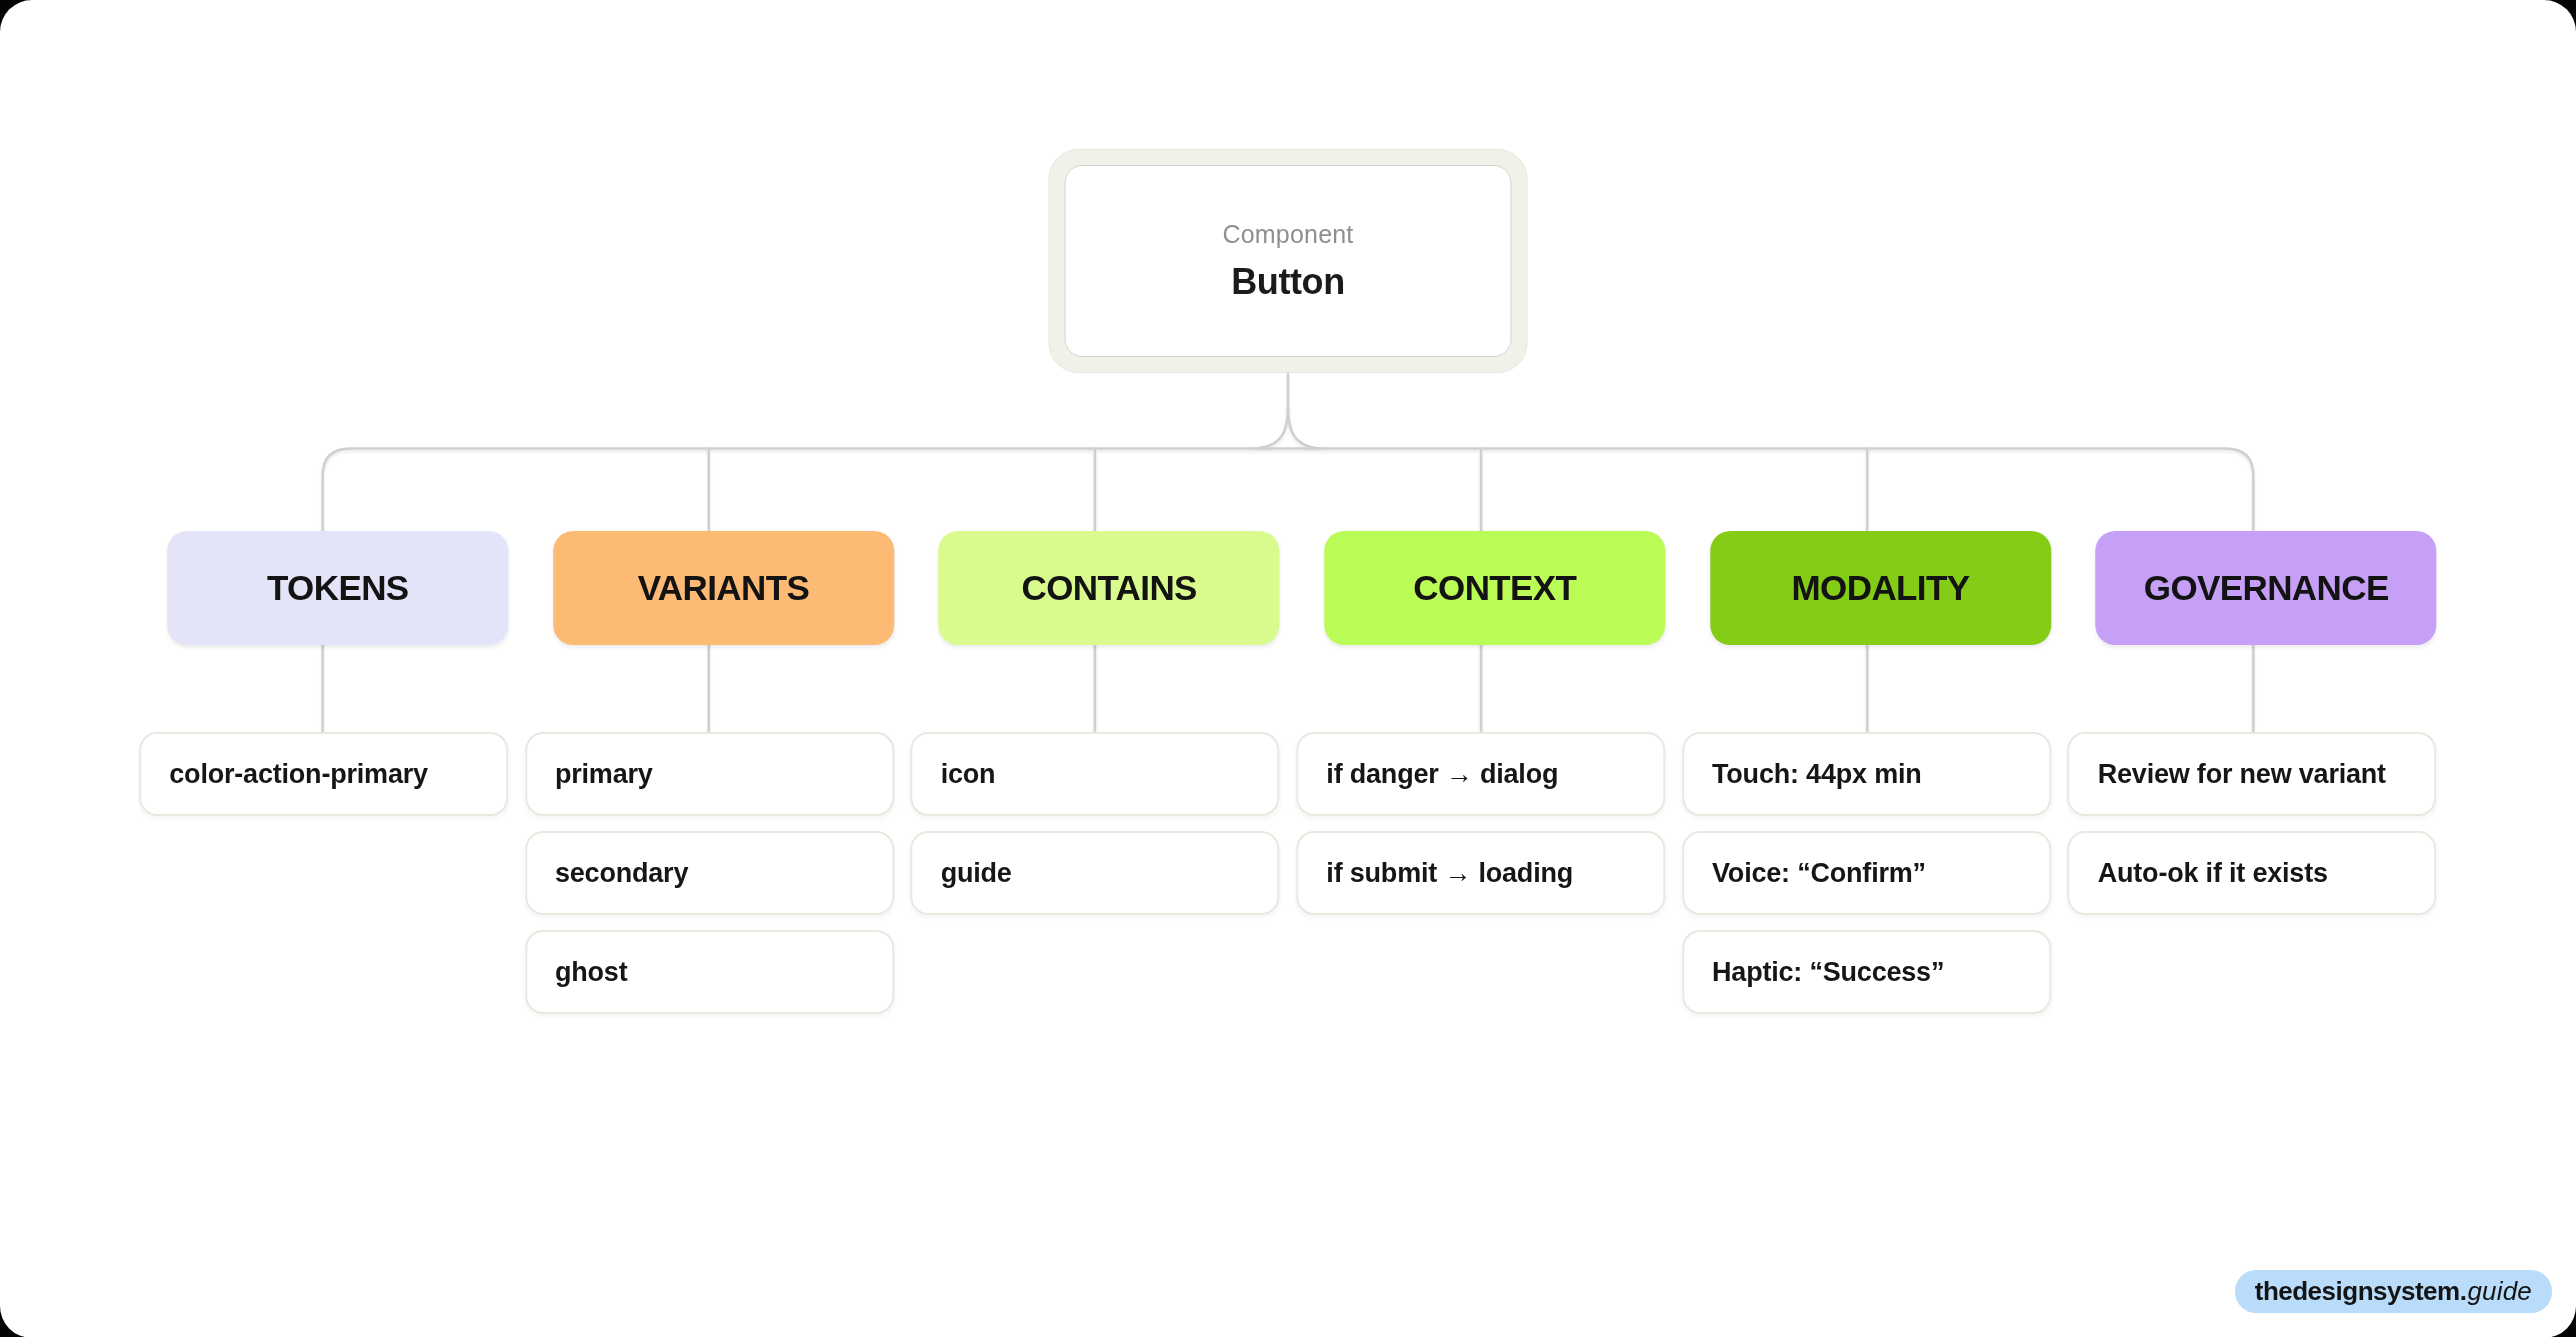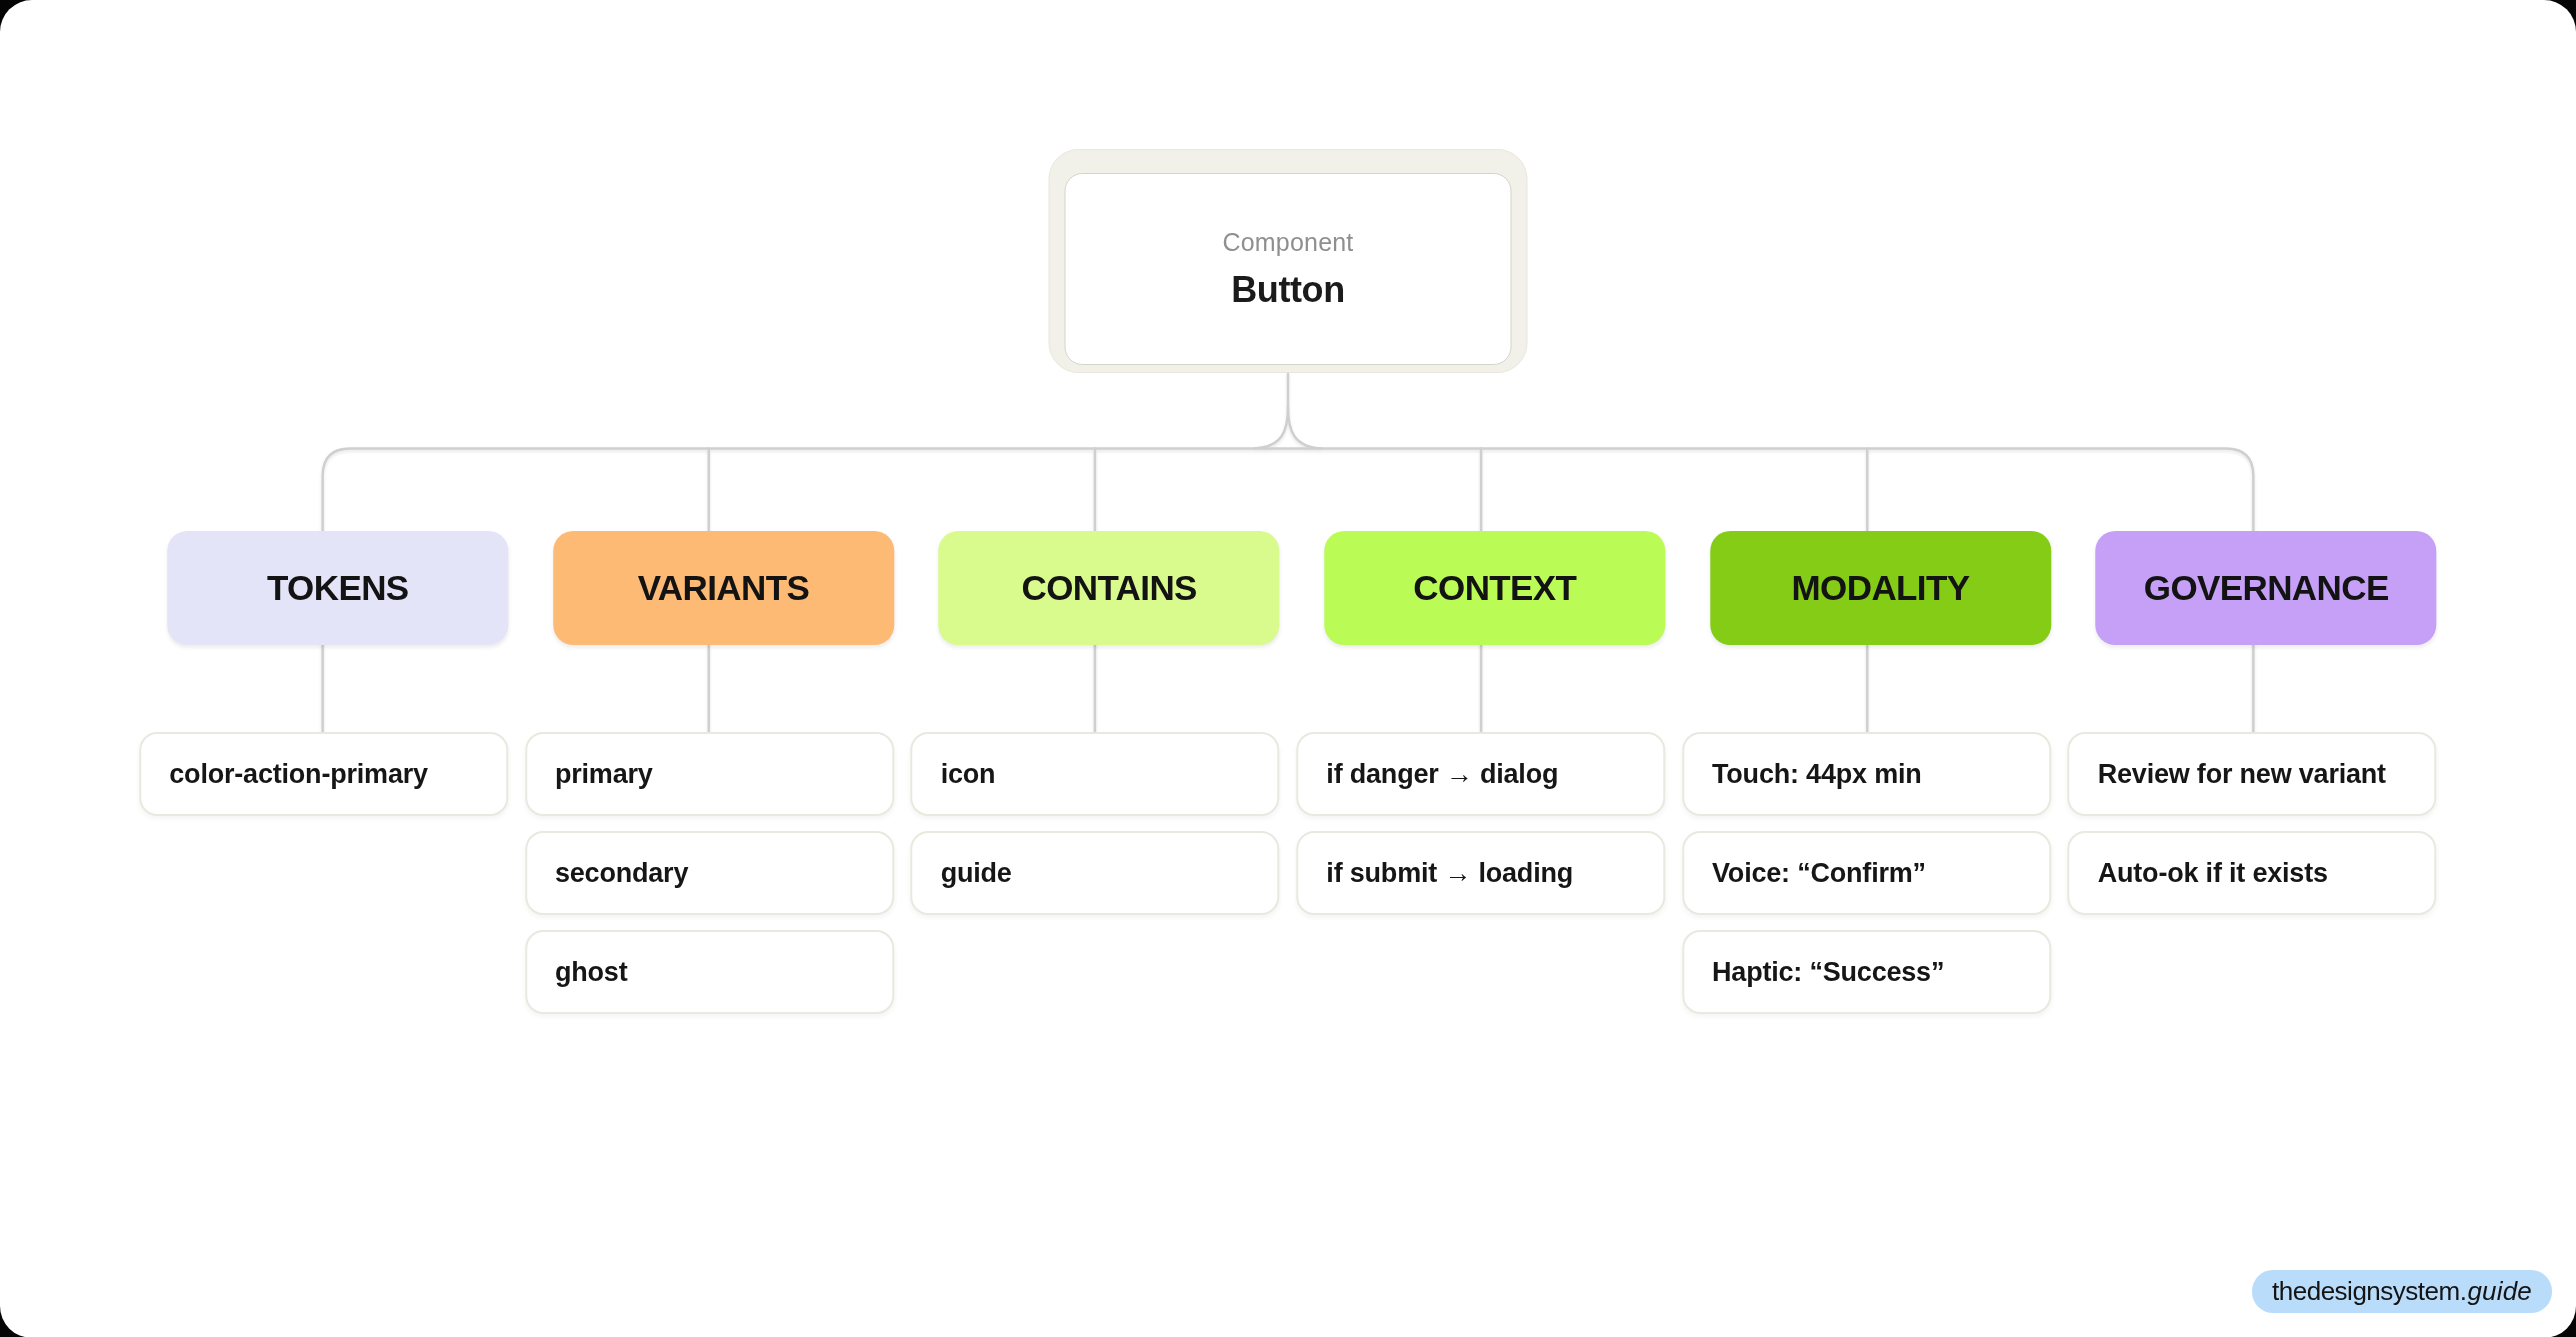--- a/index.html
+++ b/index.html
@@ -50,21 +50,20 @@
     height: 100%;
     box-sizing: border-box;
     background: #ffffff;
     border: 1.5px solid #d4d4cb;
     border-radius: 18px;
     display: flex;
     flex-direction: column;
     align-items: center;
     justify-content: center;
     gap: 12px;
-    margin-top: 8px;
   }
   .root-eyebrow {
     font-size: 25px;
     color: #8f8f8f;
     letter-spacing: 0.2px;
   }
   .root-title {
     font-size: 36px;
     font-weight: 700;
     color: #1b1b1b;
@@ -126,21 +125,21 @@
     height: 43px;
     padding: 0 20px;
     border-radius: 21px;
     display: flex;
     align-items: center;
     font-size: 26px;
     color: #141414;
     cursor: pointer;
   }
   .badge-brand {
-    font-weight: 400;
+    font-weight: 700;
     letter-spacing: -0.5px;
   }
   .badge-suffix {
     font-style: italic;
     font-weight: 400;
     letter-spacing: 0.2px;
     margin-left: 1px;
   }
 </style>
 </head>

